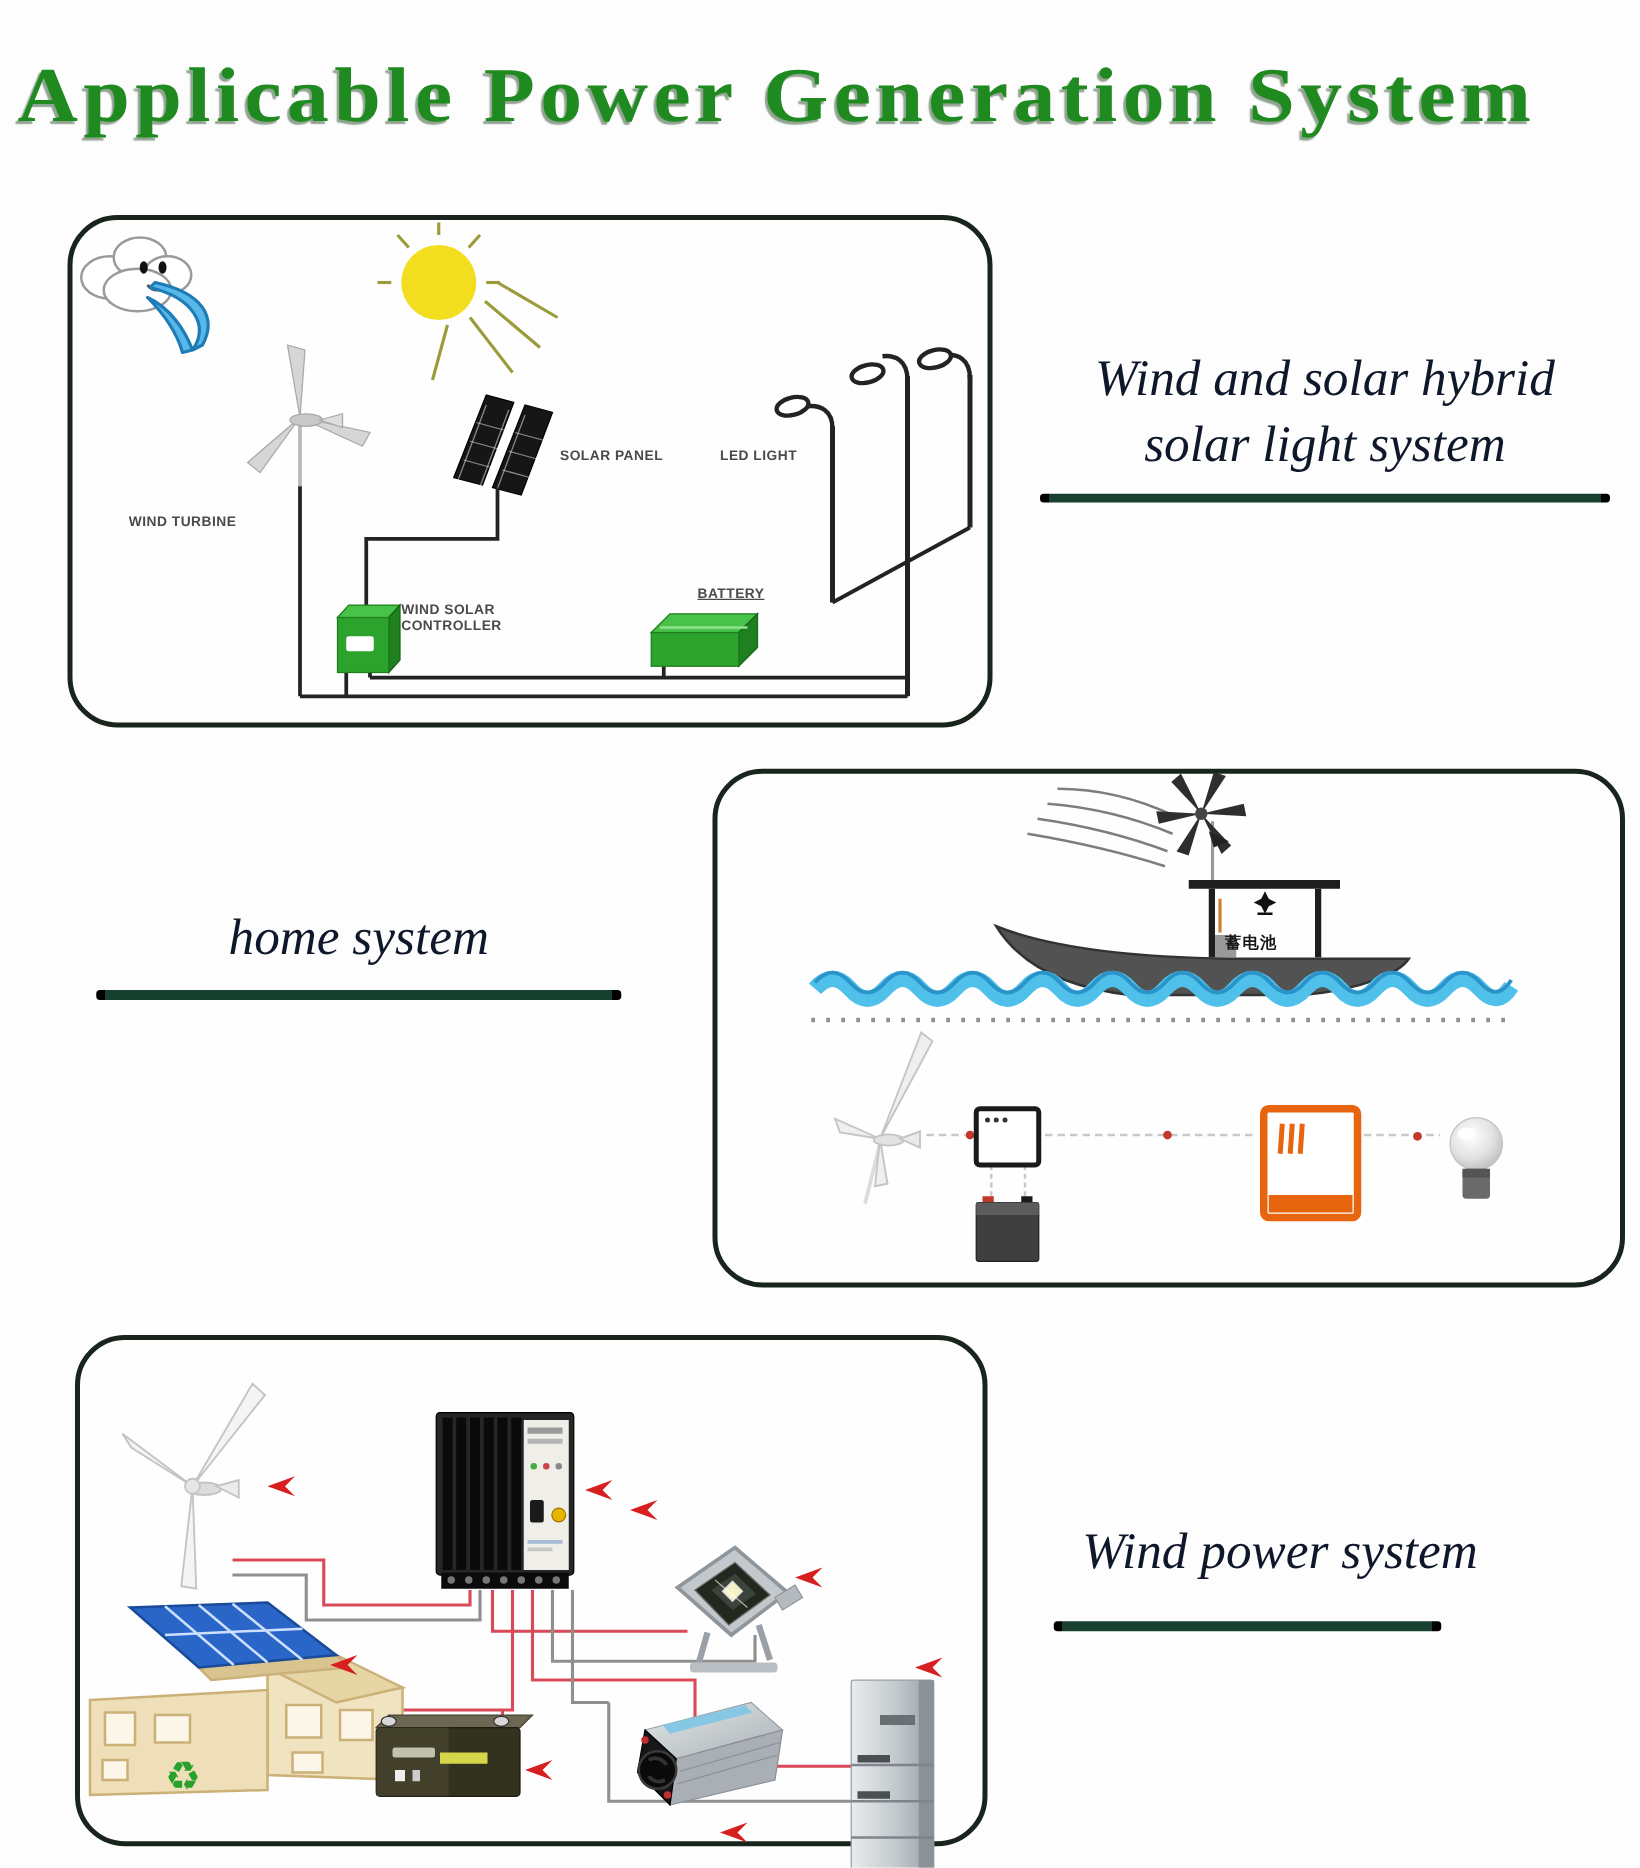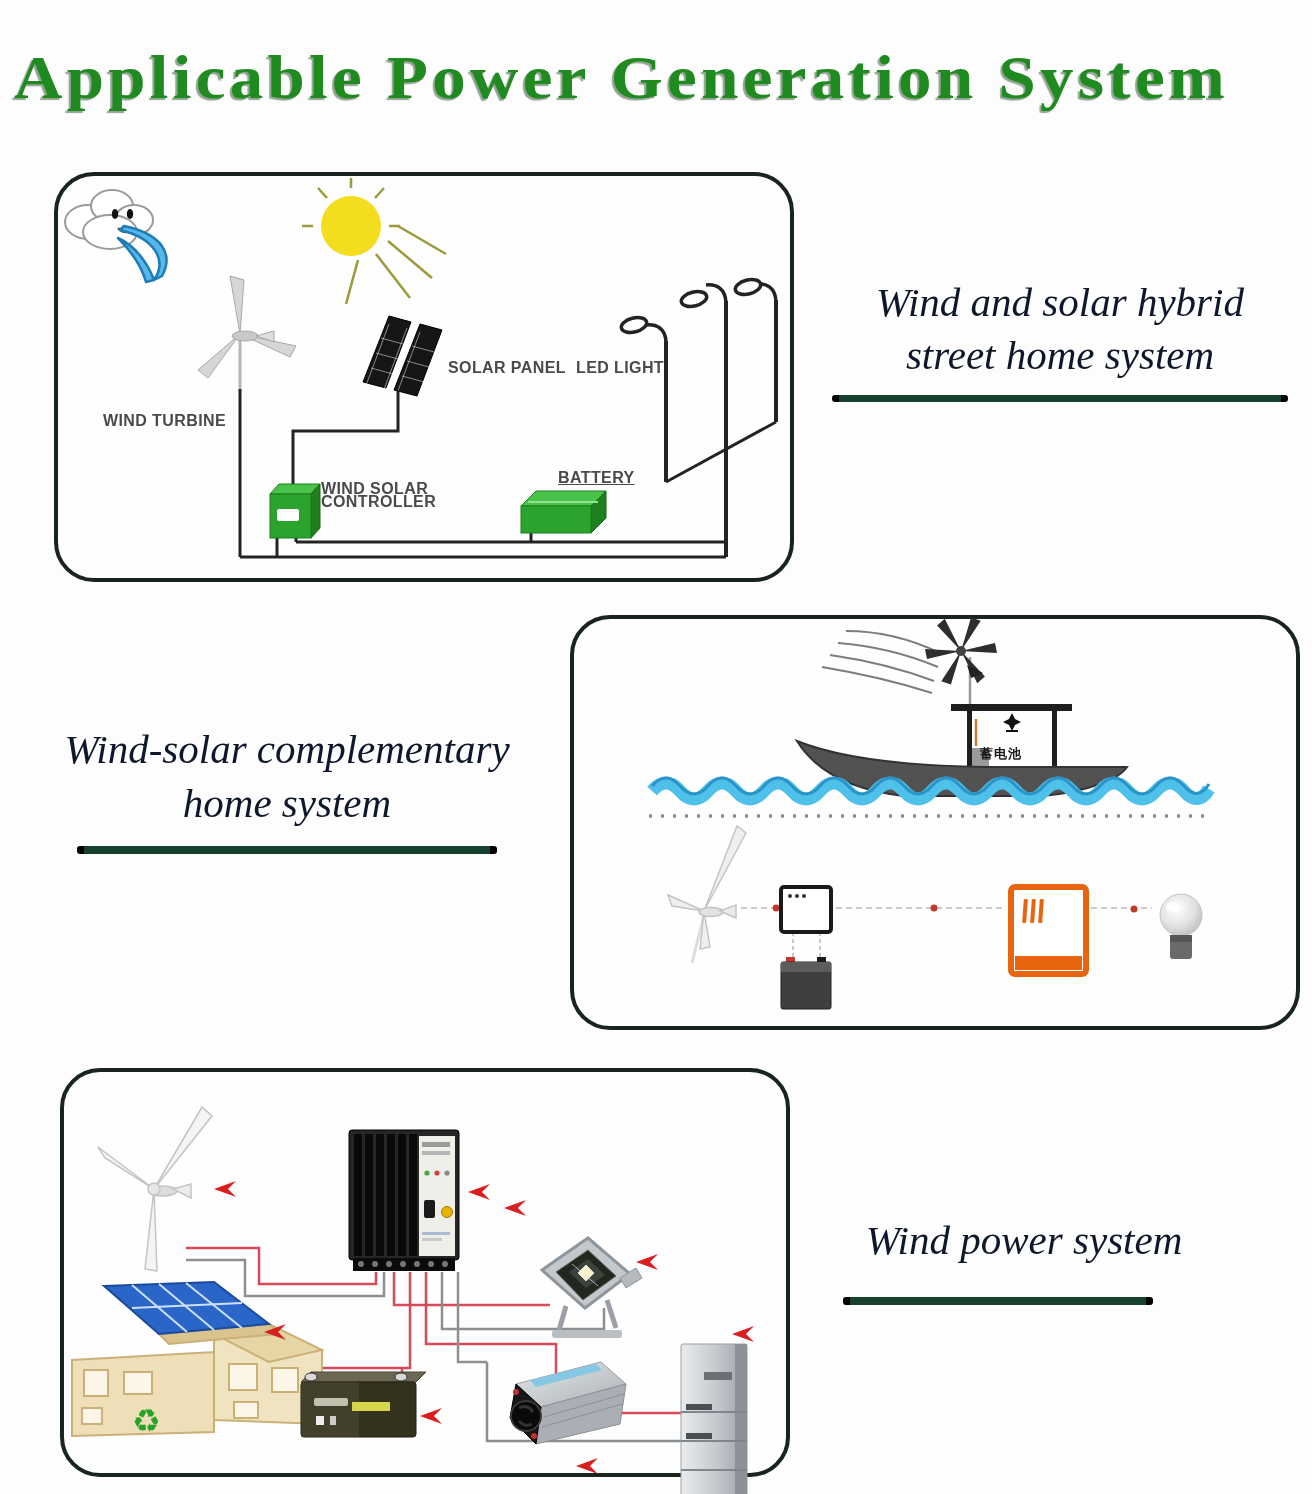--- a/index.html
+++ b/index.html
@@ -16,21 +16,21 @@
   .panel{
     position:absolute;border:4px solid #18241c;border-radius:40px;
     background:#fefefe;overflow:visible;
   }
   .panel svg{position:absolute;left:0;top:0;overflow:visible;}
   .panel1{left:54px;top:172px;width:732px;height:402px;}
   .panel2{left:570px;top:615px;width:722px;height:407px;}
   .panel3{left:60px;top:1068px;width:722px;height:401px;}
 
   .diagram-label{
-    position:absolute;font-size:16px;font-weight:bold;color:#4a4a4a;
+    position:absolute;font-size:11px;font-weight:bold;color:#4a4a4a;
     letter-spacing:.4px;white-space:nowrap;
   }
   .diagram-label.two-line{line-height:13px;}
 
   .caption{position:absolute;text-align:center;color:#0f172a;
     font-family:"Liberation Serif",serif;font-style:italic;}
   .caption .cap-line{font-size:41px;line-height:53px;white-space:nowrap;}
   .cap-bar{height:7px;background:linear-gradient(90deg,#000 0 7px,#17402e 7px calc(100% - 7px),#000 calc(100% - 7px));border-radius:3px;}
   .caption1{left:830px;top:276px;width:460px;}
   .caption1 .cap-bar{width:456px;margin:13px auto 0;}
@@ -158,21 +158,21 @@
   <span class="diagram-label" style="left:518px;top:183px;">LED LIGHT</span>
   <span class="diagram-label two-line" style="left:263px;top:306px;">
     <span style="display:block">WIND SOLAR</span>
     <span style="display:block">CONTROLLER</span>
   </span>
   <span class="diagram-label" style="left:500px;top:293px;text-decoration:underline;">BATTERY</span>
 </section>
 
 <div class="caption caption1">
   <div class="cap-line">Wind and solar hybrid</div>
-  <div class="cap-line">street home system</div>
+  <div class="cap-line">solar light system</div>
   <div class="cap-bar"></div>
 </div>
 
 <section class="panel panel2">
   <svg width="722" height="407" viewBox="0 0 722 407">
     <defs>
       <radialGradient id="bulbGrad" cx="40%" cy="35%" r="70%">
         <stop offset="0%" stop-color="#ffffff"></stop>
           <stop offset="60%" stop-color="#e2e2e2"></stop>
         <stop offset="100%" stop-color="#bdbdbd"></stop>
@@ -261,21 +261,20 @@
       <circle cx="607" cy="296" r="21" fill="url(#bulbGrad)" stroke="#c2c2c2"></circle>
       <ellipse cx="599" cy="288" rx="7" ry="5" fill="#ffffff" opacity="0.85"></ellipse>
       <rect x="596" y="316" width="22" height="24" rx="3" fill="#6a6a6a"></rect>
       <rect x="596" y="316" width="22" height="7" fill="#555"></rect>
     </g>
   </svg>
   <span class="boat-batt-label">蓄电池</span>
 </section>
 
 <div class="caption caption2">
-  <div class="cap-line">Wind-solar complementary</div>
   <div class="cap-line">home system</div>
   <div class="cap-bar"></div>
 </div>
 
 <section class="panel panel3">
   <svg width="722" height="430" viewBox="0 0 722 430">
     <defs>
       <linearGradient id="fridgeGrad" x1="0" y1="0" x2="1" y2="0">
         <stop offset="0%" stop-color="#e9ecee"></stop>
           <stop offset="55%" stop-color="#c2c8cc"></stop>

